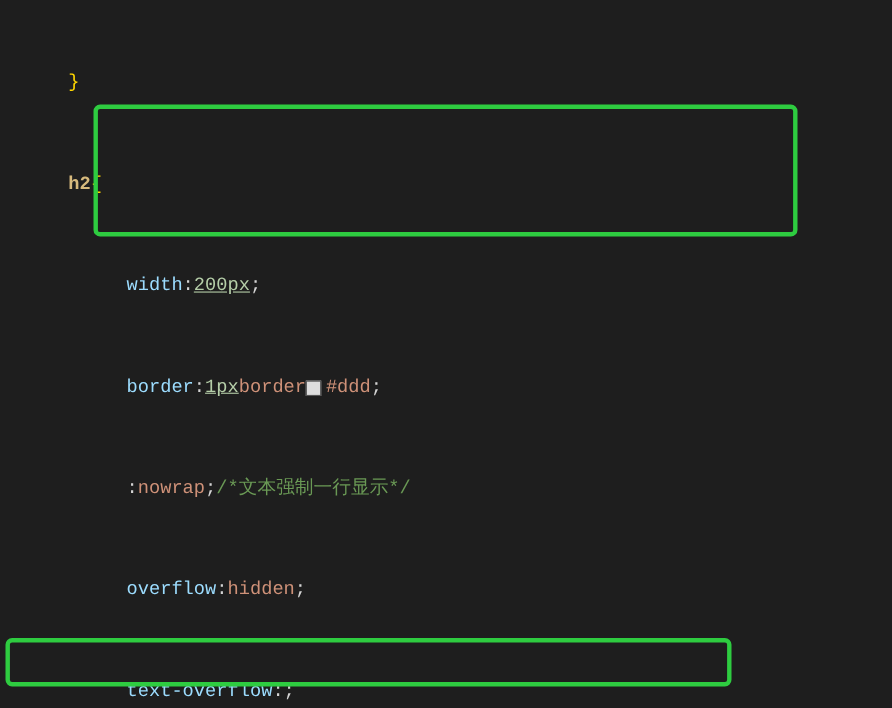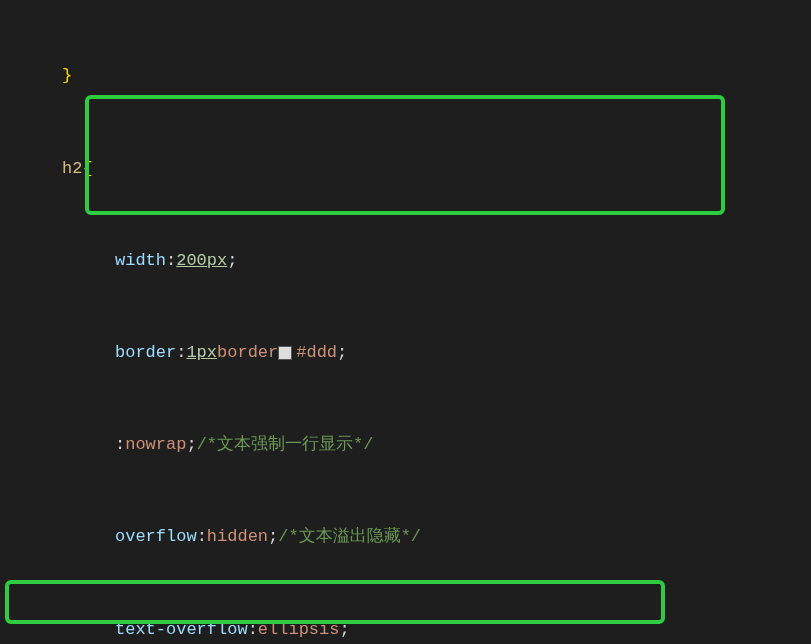--- a/index.html
+++ b/index.html
@@ -12,21 +12,21 @@
     width: 811px;
     height: 644px;
     overflow: hidden;
     padding: 0;
   }
   .code-area {
     padding: 0 0 0 10px;
     white-space: pre;
   }
   .bracket-yellow { color: #ffd700; }
-  .selector { color: #d7ba7d; }
+  .selector { color: #d7ba7d; font-weight: bold; }
   .property { color: #9cdcfe; }
   .value-num { color: #b5cea8; text-decoration: underline; }
   .value-keyword { color: #ce9178; }
   .colon { color: #d4d4d4; }
   .color-swatch {
     display: inline-block;
     width: 14px;
     height: 14px;
     background: #ddd;
     border: 1px solid #555;
@@ -63,23 +63,23 @@
 <div class="line"><span style="width:42px" class="spacer"></span><span class="bracket-yellow">}</span></div>
 
 <div class="line"><span style="width:42px" class="spacer"></span><span class="selector">h2</span><span class="bracket-yellow">{</span></div>
 
 <div class="line"><span style="width:95px" class="spacer"></span><span class="property">width</span><span class="colon">:</span> <span class="value-num">200px</span><span class="colon">;</span></div>
 
 <div class="line"><span style="width:95px" class="spacer"></span><span class="property">border</span><span class="colon">:</span> <span class="value-num">1px</span> <span class="value-keyword">border</span> <span class="color-swatch"></span><span class="value-keyword">#ddd</span><span class="colon">;</span></div>
 
 <div class="line"><span style="width:95px" class="spacer"></span><span class="colon">:</span> <span class="value-keyword">nowrap</span><span class="colon">;</span> <span class="comment">/*文本强制一行显示*/</span></div>
 
-<div class="line"><span style="width:95px" class="spacer"></span><span class="property">overflow</span><span class="colon">:</span> <span class="value-keyword">hidden</span><span class="colon">;</span> <span class="comment">/*文本溢出隐藏*/</span></div>
+<div class="line"><span style="width:95px" class="spacer"></span><span class="property">overflow</span><span class="colon">:</span> <span class="value-keyword">hidden</span><span class="colon">;</span> </div>
 
-<div class="line"><span style="width:95px" class="spacer"></span><span class="property">text-overflow</span><span class="colon">:</span> <span class="value-keyword">ellipsis</span><span class="colon">;</span> </div>
+<div class="line"><span style="width:95px" class="spacer"></span><span class="property">text-overflow</span><span class="colon">:</span> <span class="colon">;</span> </div>
 
 
 
 
 
 
 
 
 
 

